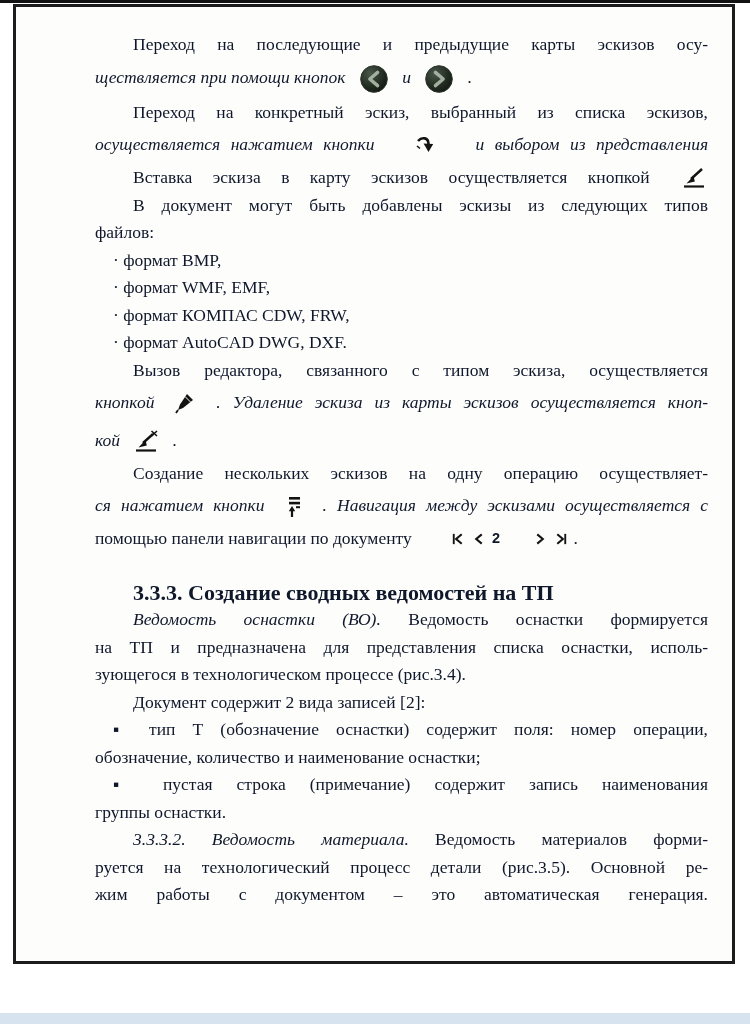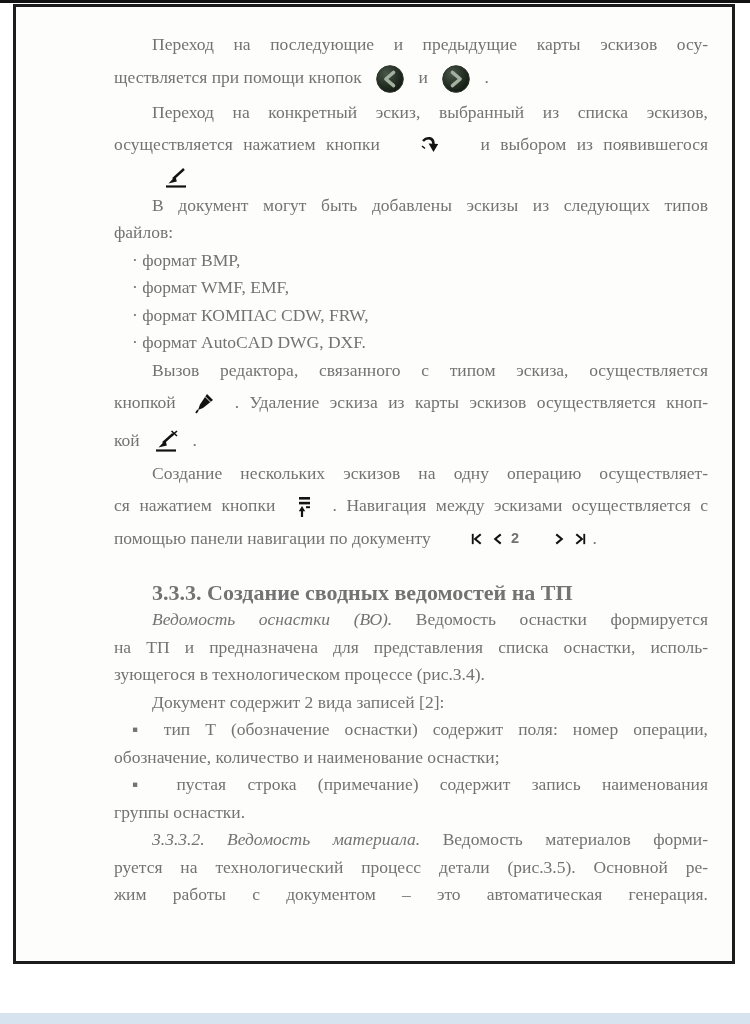--- a/index.html
+++ b/index.html
@@ -9,29 +9,29 @@
     overflow:hidden;
   }
   .top-edge{position:absolute;left:0;top:0;width:750px;height:3px;background:#121212;}
   .bottom-bar{position:absolute;left:0;top:1013px;width:750px;height:11px;background:#d7e3ee;}
   .frame{
     position:absolute;left:13px;top:4px;width:722px;height:960px;
     border:3px solid #1c1c1c;background:#fdfdfc;box-sizing:border-box;
   }
   .content{
     position:absolute;left:79px;right:24px;top:24px;
-    color:#737373;font-size:17.5px;line-height:27.5px;margin-left:19px;
+    color:#0f172a;font-size:17.5px;line-height:27.5px;
   }
   .line{text-align:justify;text-align-last:justify;}
   .left{text-align:justify;text-align-last:auto;}
   .ind{text-indent:38px;}
   .bul{text-indent:18px;}
   .heading{font-weight:bold;margin-top:26px;font-size:22px;}
   .bi{font-weight:normal;font-style:italic;}
-  .padv{padding:5px 0;}
+  .padv{padding:5px 0;font-style:italic;}
   svg.ic{vertical-align:middle;}
   .circle-btn{margin:0 9px;vertical-align:-10px;}
   .sel-ic{margin:0 28px;vertical-align:-8px;}
   .ins-ic{margin-left:10px;vertical-align:-6px;}
   .pen-ic{margin:0 8px;vertical-align:-4px;}
   .del-ic{margin:0 8px;vertical-align:-7px;}
   .multi-ic{margin:0 8px;vertical-align:-5px;}
   .navgroup{display:inline-flex;align-items:center;gap:7px;margin-left:34px;vertical-align:-3px;}
   .navnum{font-size:14.5px;font-weight:bold;font-family:"Liberation Sans","DejaVu Sans",sans-serif;}
   .navspacer{display:inline-block;width:20px;}
@@ -76,25 +76,26 @@
 
     <div class="line ind"><span>Переход на конкретный эскиз, выбранный из списка эскизов,</span></div>
 
     <div class="line padv">
       <span>осуществляется нажатием кнопки</span>
       <svg class="ic sel-ic" width="24" height="26" viewBox="0 0 24 26">
         <path d="M5 8 C 9 3.5, 15.5 4.5, 15.5 11" fill="none" stroke="#131313" stroke-width="2.6"></path>
         <path d="M15.5 19 L10.6 10.6 L20.2 10.9 Z" fill="#131313"></path>
         <path d="M4 13 L7 15.5" stroke="#131313" stroke-width="1.6"></path>
       </svg>
-      <span>и выбором из появившегося</span>
+      <span>и выбором из представления</span>
     </div>
 
 
     <div class="line ind">
+      <span>Вставка эскиза в карту эскизов осуществляется кнопкой</span>
       <svg class="ic ins-ic" width="28" height="26" viewBox="0 0 28 26">
         <path d="M22 3 L11 13" stroke="#131313" stroke-width="2.4"></path>
         <path d="M6.5 17.5 L13.5 10 L14.8 15.6 Z" fill="#131313"></path>
         <path d="M4 20.5 L24 20.5" stroke="#131313" stroke-width="2.2"></path>
       </svg>
     </div>
 
 
     <div class="line ind"><span>В документ могут быть добавлены эскизы из следующих типов</span></div>
     <div class="left"><span>файлов:</span></div>

